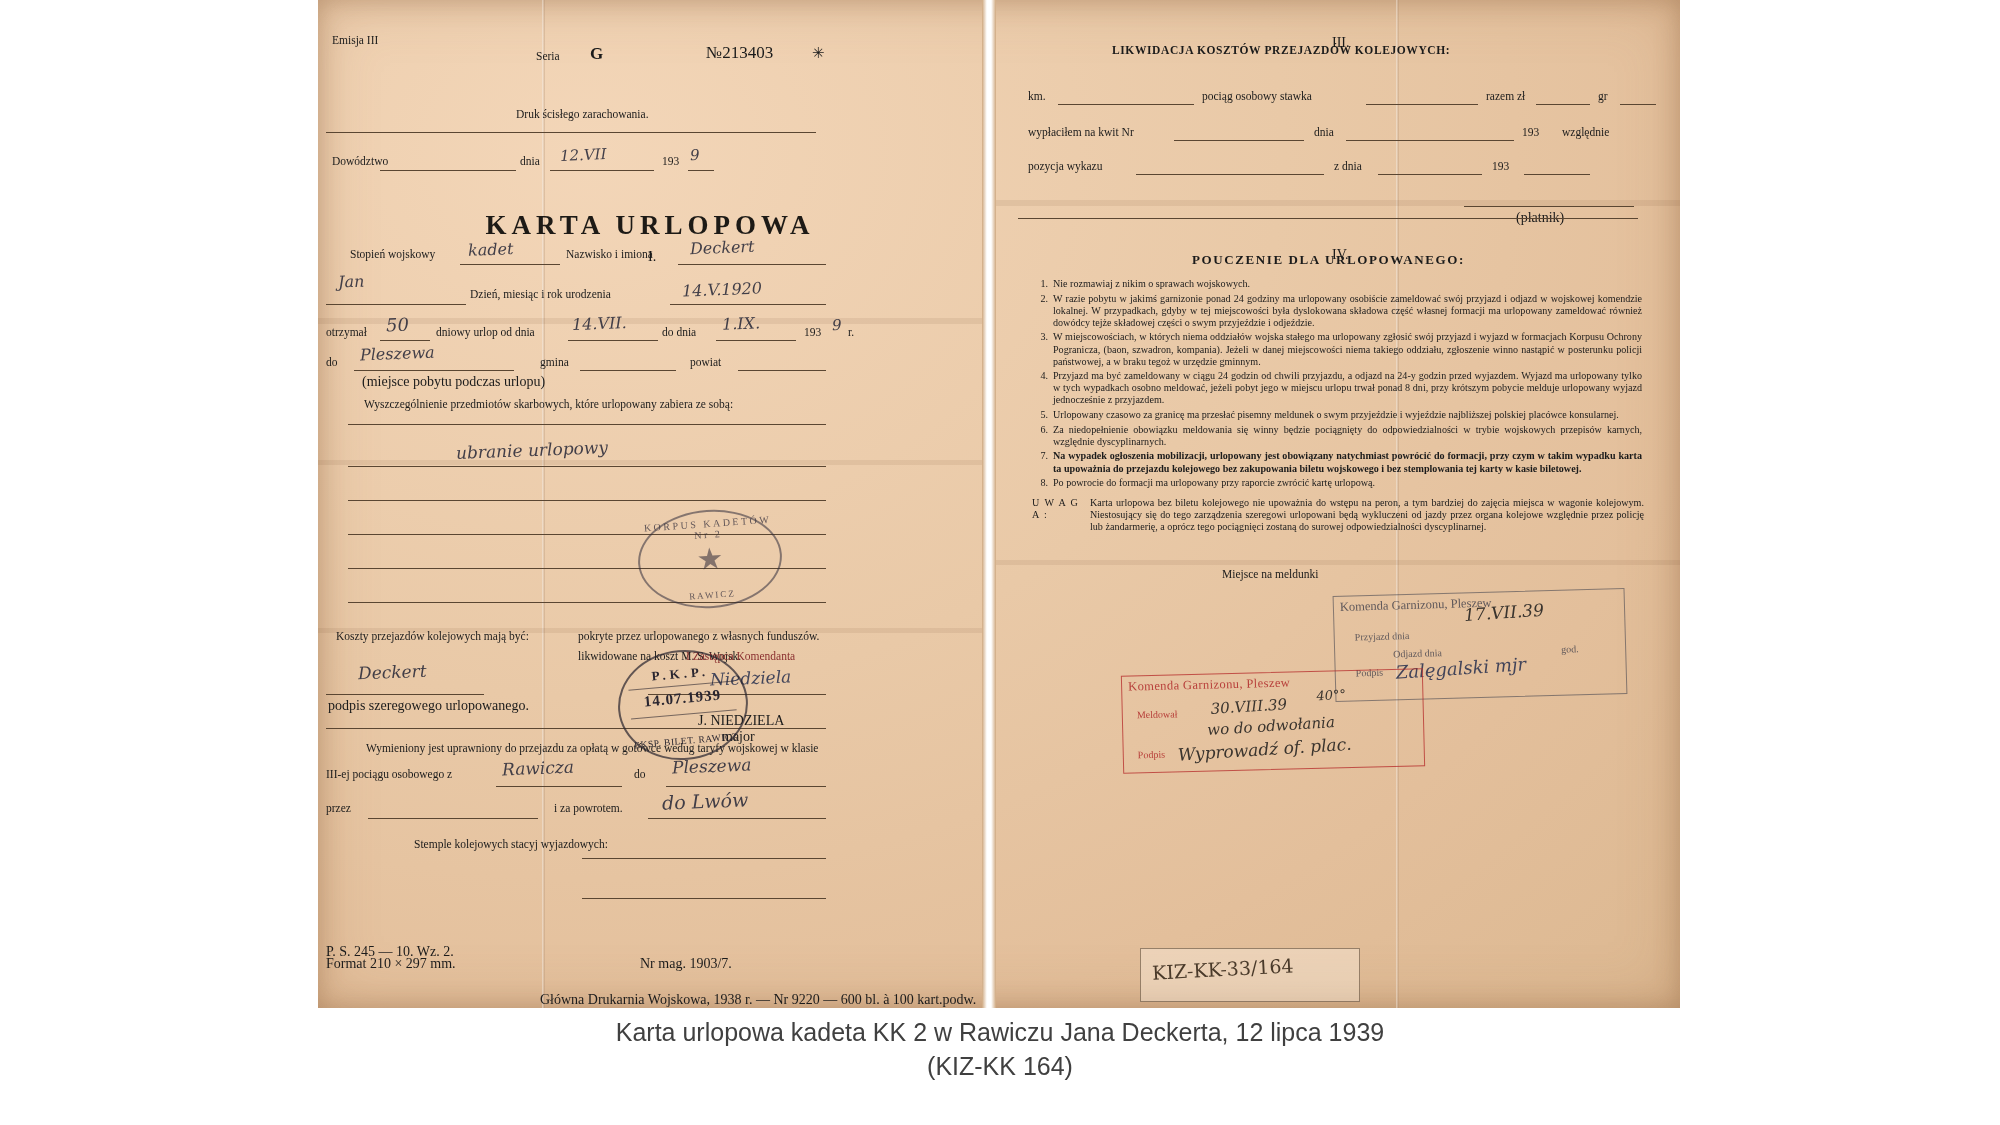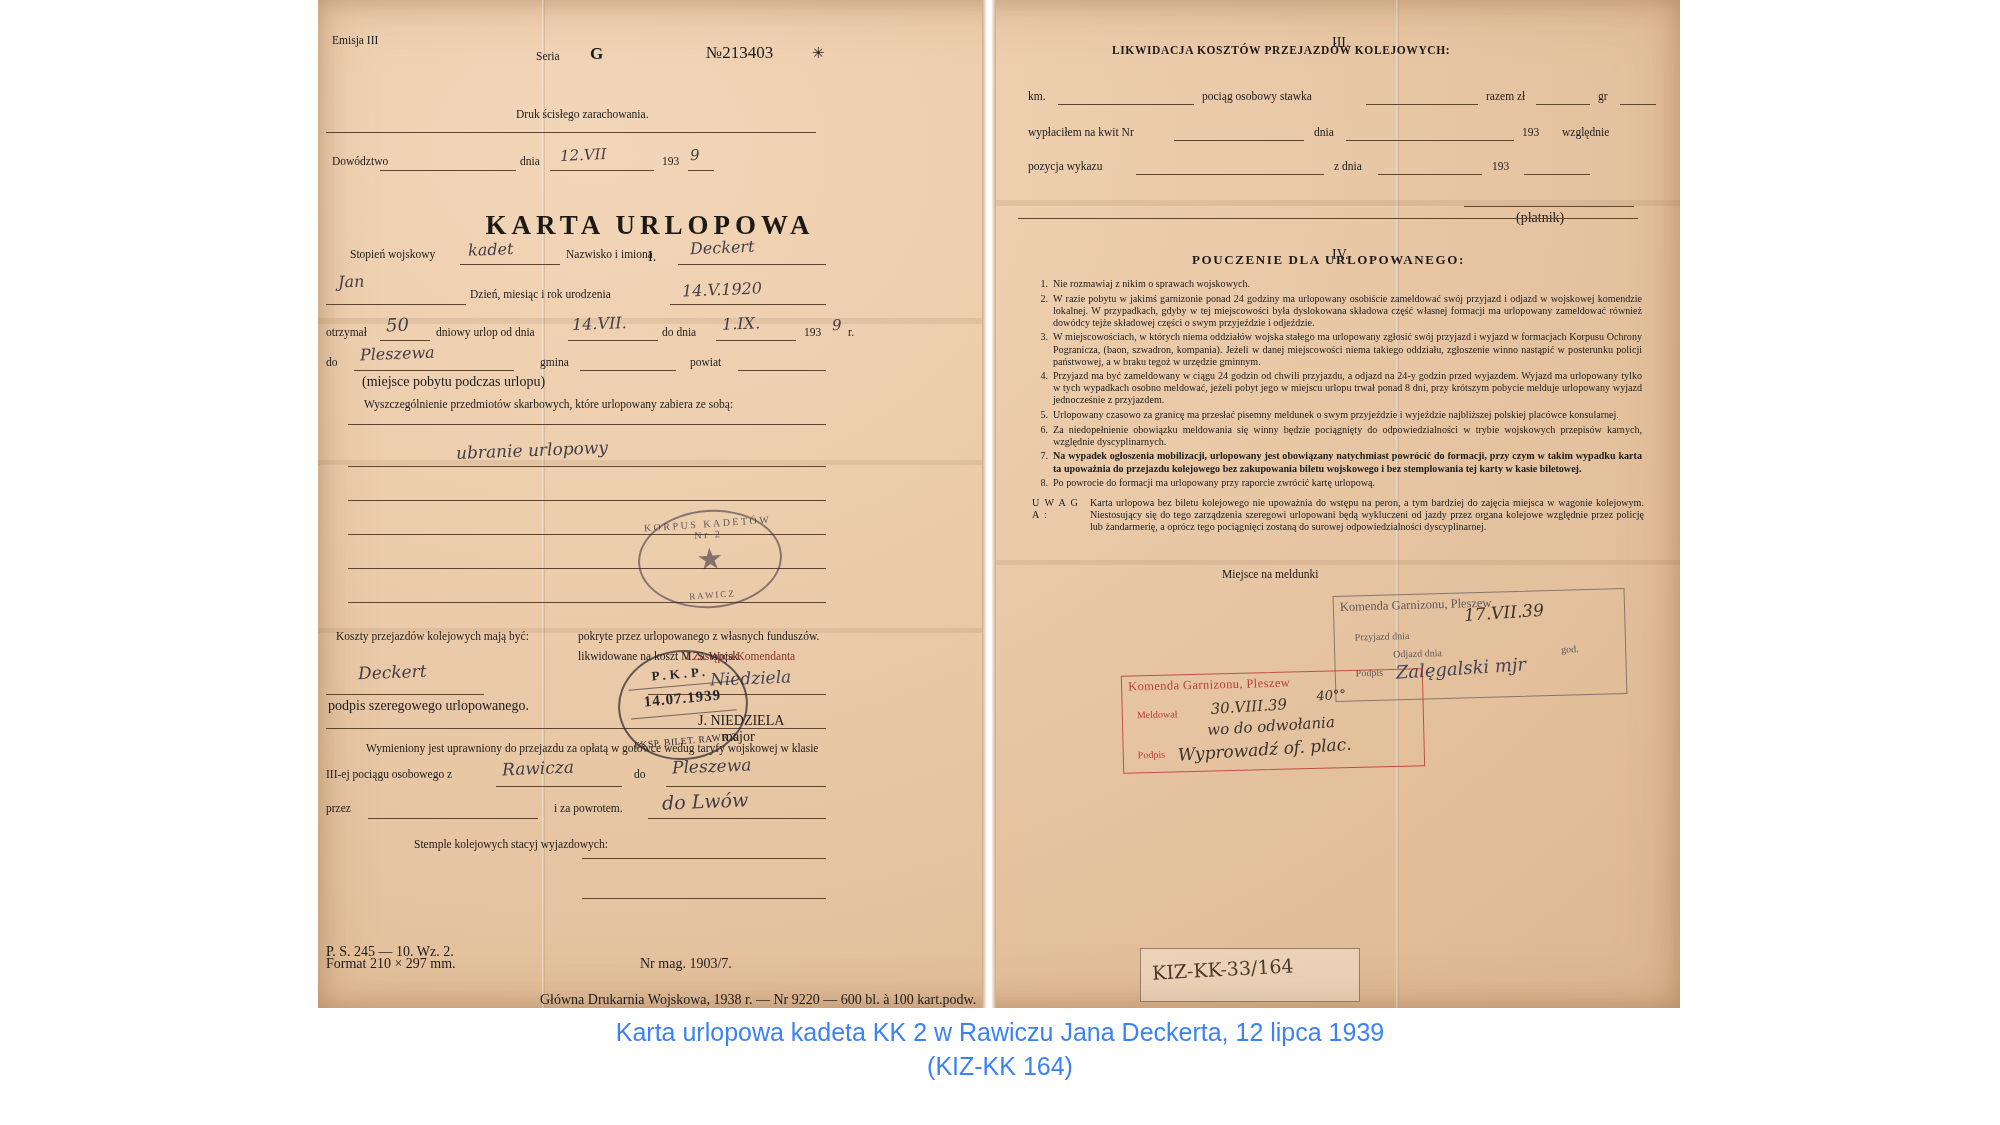--- a/index.html
+++ b/index.html
@@ -104,21 +104,21 @@
     border:1px solid rgba(80,60,40,.55);background:rgba(255,250,240,.35);
   }
   .pencil-id{
     position:absolute;left:1152px;top:958px;font-family:"DejaVu Serif",serif;
     font-size:19px;color:#4a3a2a;transform:rotate(-3deg);
   }
 
   
   .caption{
     position:absolute;left:0;top:1016px;width:2000px;text-align:center;
-    font-family:"Liberation Sans",sans-serif;font-size:25px;color:#3b82f6;line-height:1.35;
+    font-family:"Liberation Sans",sans-serif;font-size:25px;color:#404040;line-height:1.35;
   }
 </style>
 </head>
 <body>
 
 <div id="stage">
 
   <div class="scan">
     <div class="edge-dark"></div>
 

